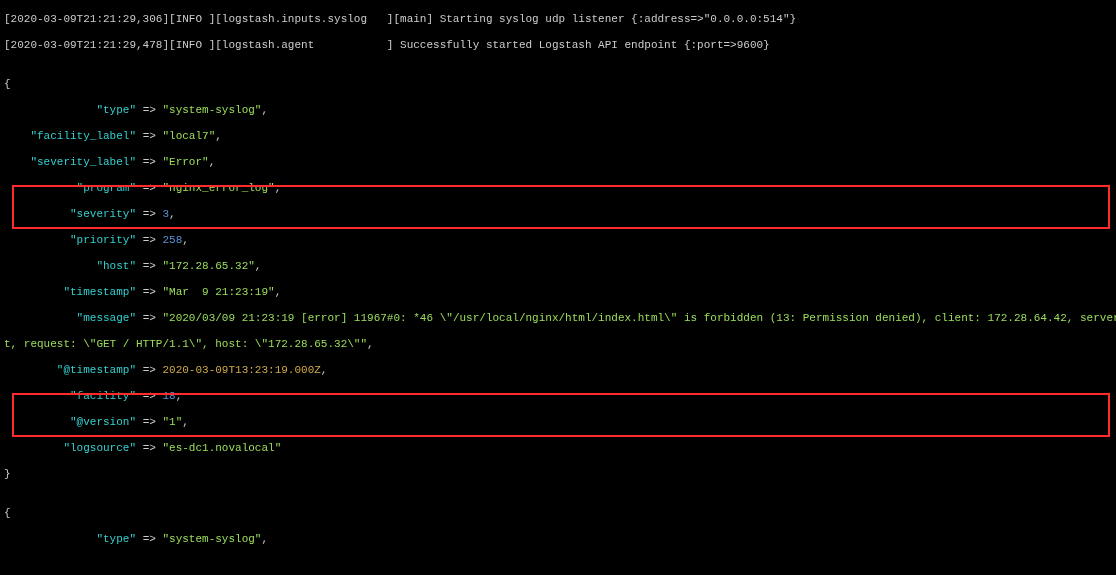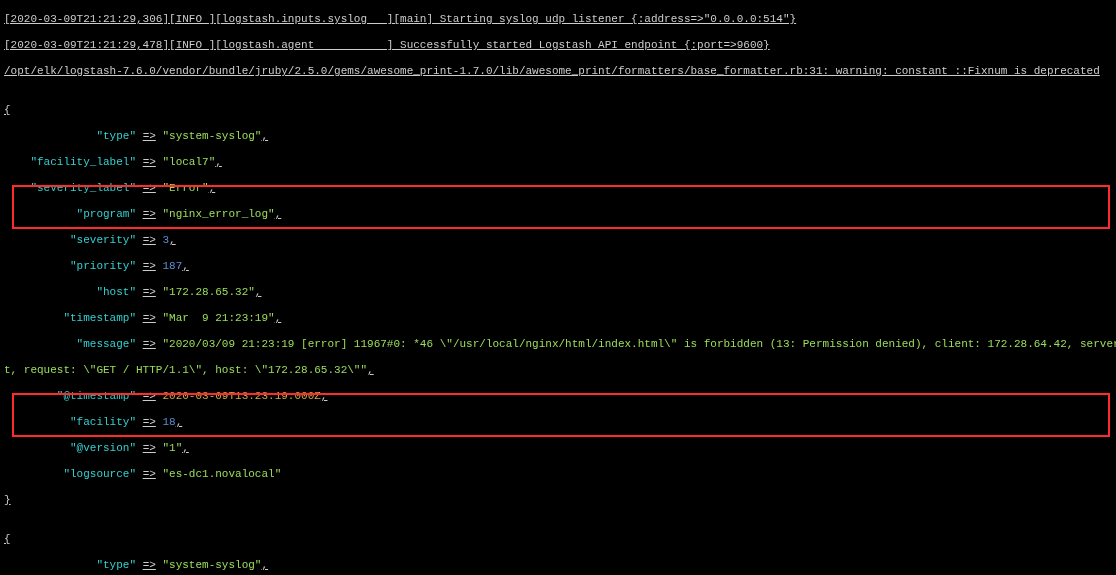--- a/index.html
+++ b/index.html
@@ -12,48 +12,47 @@
     font-family: Consolas, "Courier New", monospace;
     font-size: 11px;
     line-height: 13px;
     color: #ccc;
   }
   .terminal {
     position: relative;
     padding: 0 4px;
     white-space: pre;
   }
-  .white { color: #cccccc; text-decoration: underline; }
+  .white { color: #cccccc; }
   .cyan  { color: #33d0d0; }
   .green { color: #9cde5a; }
   .blue  { color: #5a90d8; }
   .yellow{ color: #d0aa4a; }
   .box {
     position: absolute;
     border: 2px solid #ff2a2a;
     pointer-events: none;
   }
   .box1 { left: 12px; top: 185px; width: 1094px; height: 40px; }
   .box2 { left: 12px; top: 393px; width: 1094px; height: 40px; }
 </style>
 </head>
 <body>
 
 <div class="terminal">
 <div><span class="white">[2020-03-09T21:21:29,306][INFO ][logstash.inputs.syslog   ][main] Starting syslog udp listener {:address=&gt;"0.0.0.0:514"}</span></div>
 <div><span class="white">[2020-03-09T21:21:29,478][INFO ][logstash.agent           ] Successfully started Logstash API endpoint {:port=&gt;9600}</span></div>
-<div><span class="white">/opt/elk/logstash-7.6.0/vendor/bundle/jruby/2.5.0/gems/awesome_print-1.7.0/lib/awesome_print/formatters/base_formatter.rb:31: warning: constant ::Fixnum is deprecated</span></div>
 
 <div><span class="white">{</span></div>
 <div>    <span class="cyan">          "type" </span><span class="white">=&gt;</span><span class="green"> "system-syslog"</span><span class="white">,</span></div>
 <div>    <span class="cyan">"facility_label" </span><span class="white">=&gt;</span><span class="green"> "local7"</span><span class="white">,</span></div>
 <div>    <span class="cyan">"severity_label" </span><span class="white">=&gt;</span><span class="green"> "Error"</span><span class="white">,</span></div>
 <div>    <span class="cyan">       "program" </span><span class="white">=&gt;</span><span class="green"> "nginx_error_log"</span><span class="white">,</span></div>
 <div>    <span class="cyan">      "severity" </span><span class="white">=&gt;</span><span class="blue"> 3</span><span class="white">,</span></div>
-<div>    <span class="cyan">      "priority" </span><span class="white">=&gt;</span><span class="blue"> 187</span><span class="white">,</span></div>
+<div>    <span class="cyan">      "priority" </span><span class="white">=&gt;</span><span class="blue"> 258</span><span class="white">,</span></div>
 <div>    <span class="cyan">          "host" </span><span class="white">=&gt;</span><span class="green"> "172.28.65.32"</span><span class="white">,</span></div>
 <div>    <span class="cyan">     "timestamp" </span><span class="white">=&gt;</span><span class="green"> "Mar  9 21:23:19"</span><span class="white">,</span></div>
 <div>    <span class="cyan">       "message" </span><span class="white">=&gt;</span><span class="green"> "2020/03/09 21:23:19 [error] 11967#0: *46 \"/usr/local/nginx/html/index.html\" is forbidden (13: Permission denied), client: 172.28.64.42, server: localho</span></div>
 <div><span class="green">t, request: \"GET / HTTP/1.1\", host: \"172.28.65.32\""</span><span class="white">,</span></div>
 <div>    <span class="cyan">    "@timestamp" </span><span class="white">=&gt;</span><span class="yellow"> 2020-03-09T13:23:19.000Z</span><span class="white">,</span></div>
 <div>    <span class="cyan">      "facility" </span><span class="white">=&gt;</span><span class="blue"> 18</span><span class="white">,</span></div>
 <div>    <span class="cyan">      "@version" </span><span class="white">=&gt;</span><span class="green"> "1"</span><span class="white">,</span></div>
 <div>    <span class="cyan">     "logsource" </span><span class="white">=&gt;</span><span class="green"> "es-dc1.novalocal"</span></div>
 <div><span class="white">}</span></div>
 

